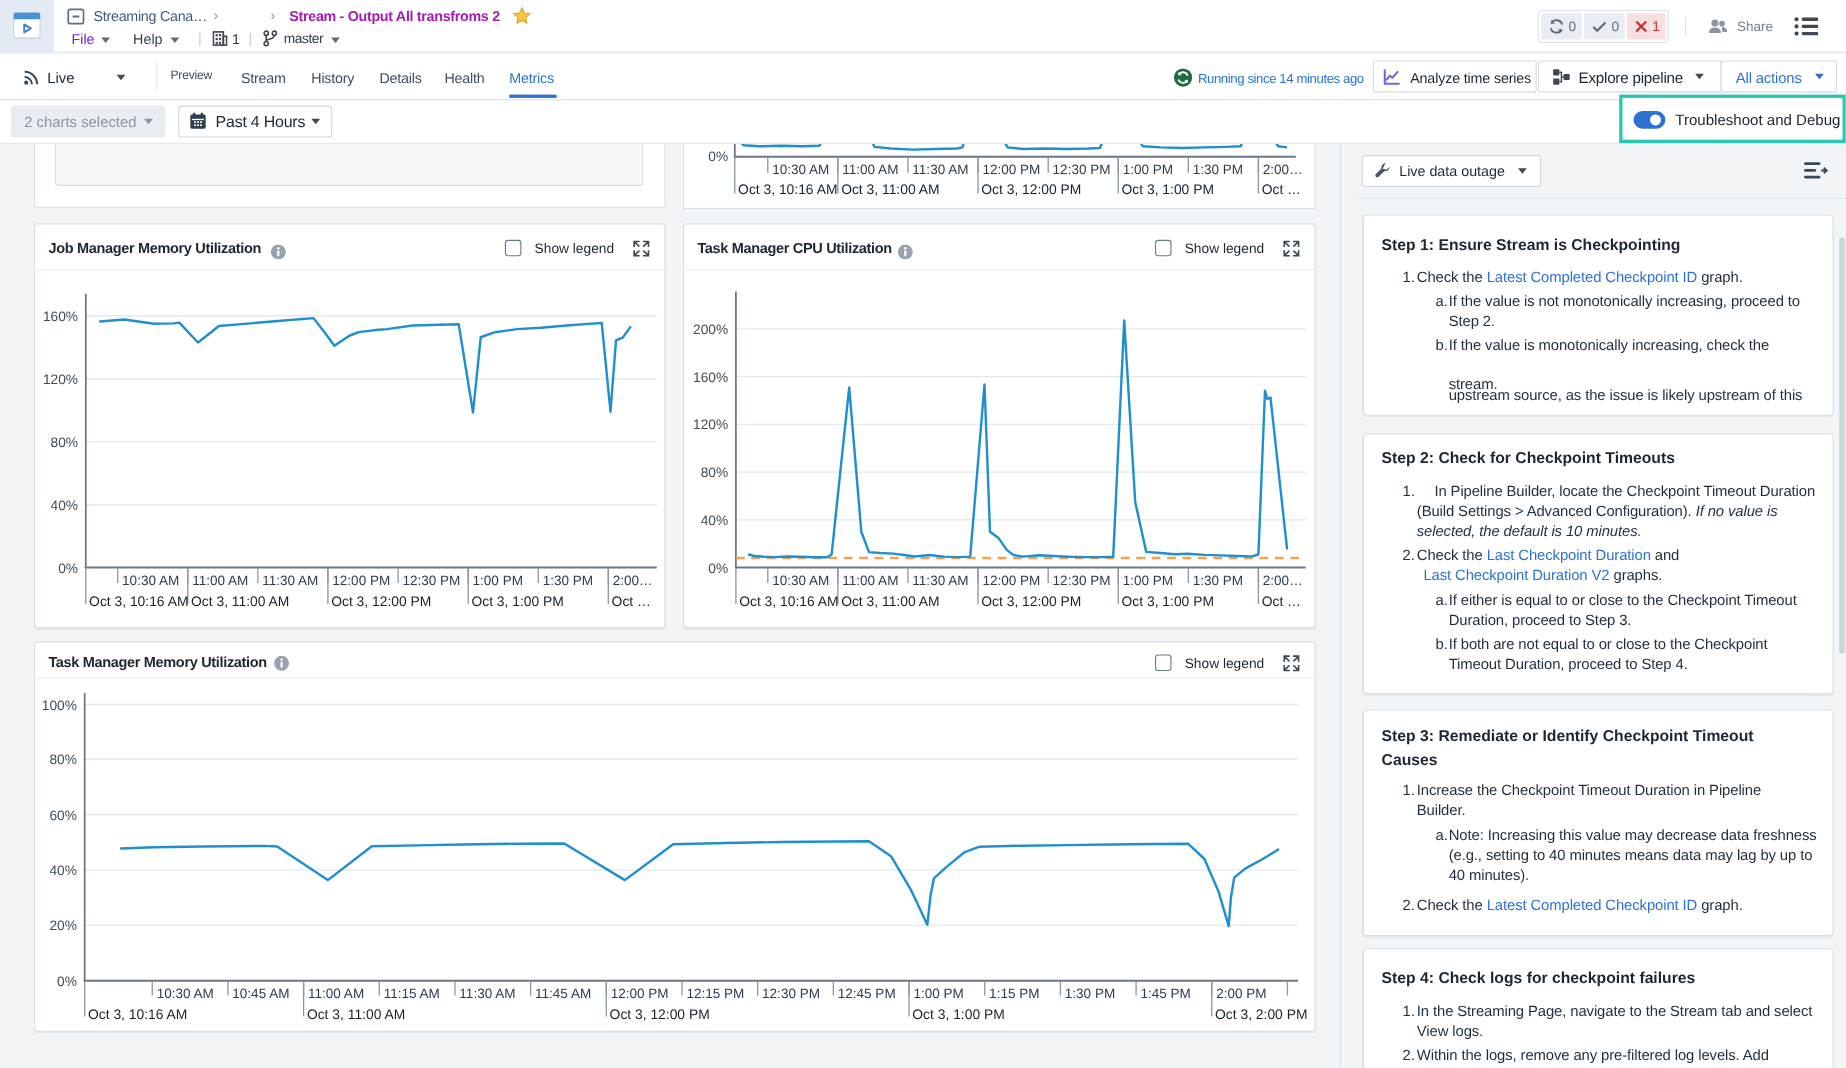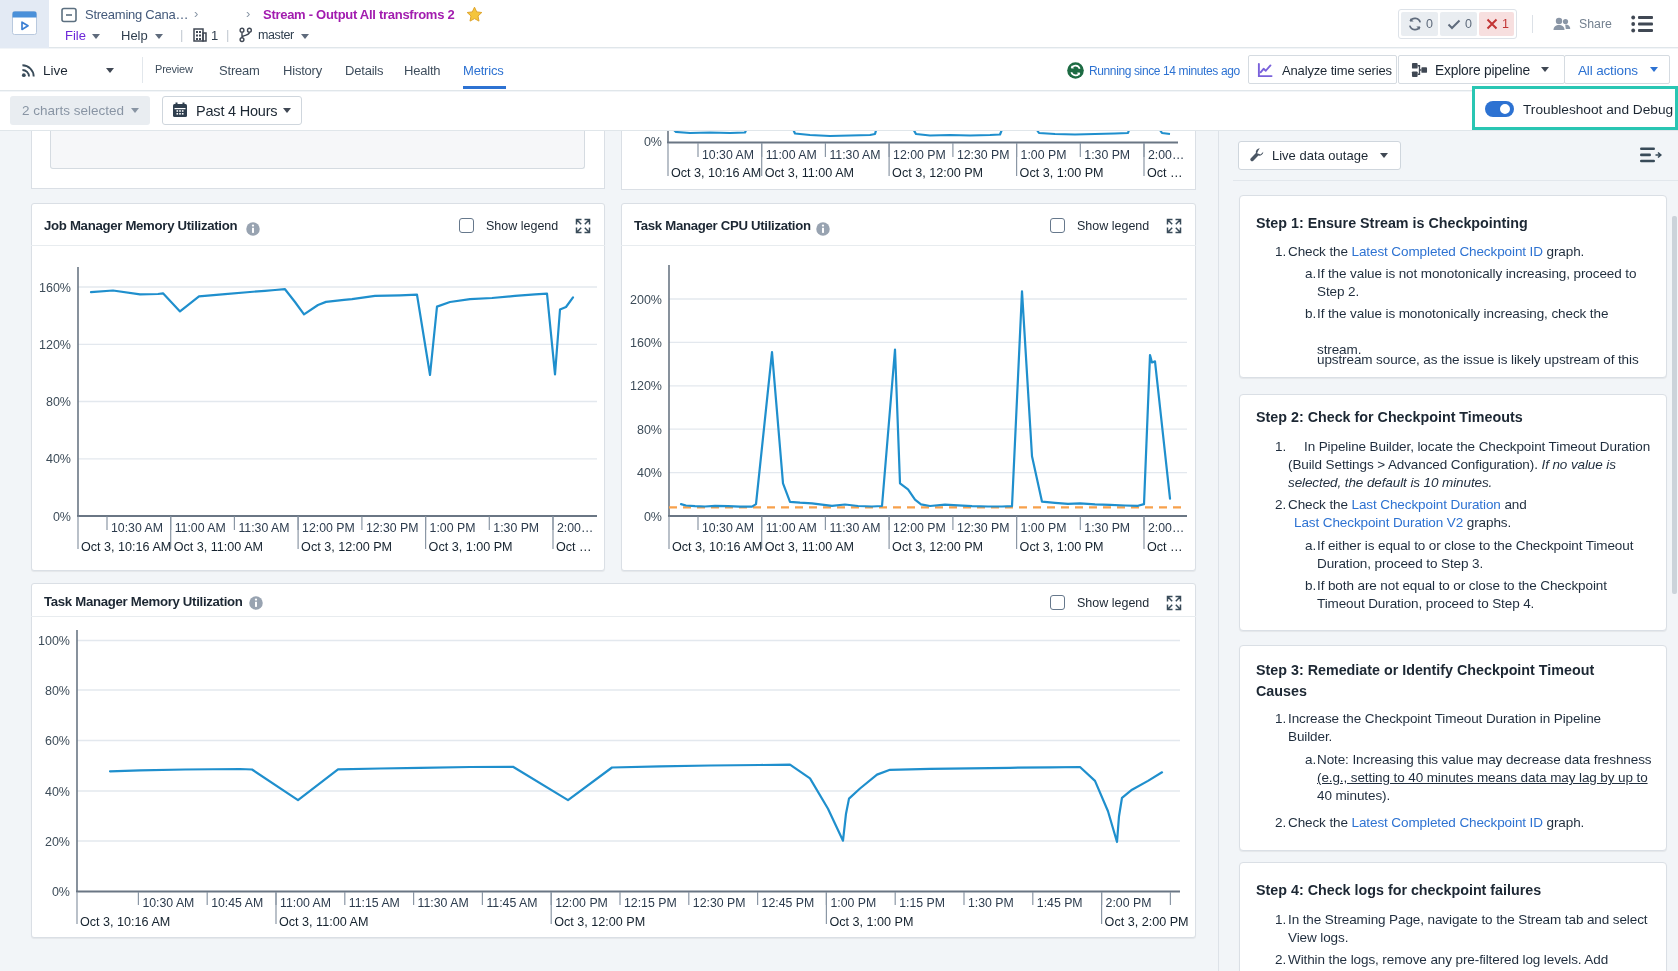--- a/index.html
+++ b/index.html
@@ -196,21 +196,21 @@
 <div class="ln" style="left:1305px;top:577px;">b.</div>
 <div class="ln" style="left:1317px;top:577px;text-align:right;">If both are not equal to or close to the Checkpoint</div>
 <div class="ln" style="left:1317px;top:595px;">Timeout Duration, proceed to Step 4.</div>
 <div class="ttl" style="left:1256px;top:662px">Step 3: Remediate or Identify Checkpoint Timeout</div>
 <div class="ttl" style="left:1256px;top:683px">Causes</div>
 <div class="ln" style="left:1275px;top:710px;">1.</div>
 <div class="ln" style="left:1288px;top:710px;">Increase the Checkpoint Timeout Duration in Pipeline</div>
 <div class="ln" style="left:1288px;top:728px;">Builder.</div>
 <div class="ln" style="left:1305px;top:751px;">a.</div>
 <div class="ln" style="left:1317px;top:751px;">Note: Increasing this value may decrease data freshness</div>
-<div class="ln" style="left:1317px;top:769px;text-decoration:underline;">(e.g., setting to 40 minutes means data may lag by up to</div>
+<div class="ln" style="left:1317px;top:769px;">(e.g., setting to 40 minutes means data may lag by up to</div>
 <div class="ln" style="left:1317px;top:787px;">40 minutes).</div>
 <div class="ln" style="left:1275px;top:814px;">2.</div>
 <div class="ln" style="left:1288px;top:814px;">Check the <span class="lk">Latest Completed Checkpoint ID</span> graph.</div>
 <div class="ttl" style="left:1256px;top:882px">Step 4: Check logs for checkpoint failures</div>
 <div class="ln" style="left:1275px;top:911px;">1.</div>
 <div class="ln" style="left:1288px;top:911px;">In the Streaming Page, navigate to the Stream tab and select</div>
 <div class="ln" style="left:1288px;top:929px;">View logs.</div>
 <div class="ln" style="left:1275px;top:951px;">2.</div>
 <div class="ln" style="left:1288px;top:951px;">Within the logs, remove any pre-filtered log levels. Add</div>
 <div class="abs" style="left:1672px;top:216px;width:5px;height:378px;background:#ccd3da;border-radius:2px"></div>

